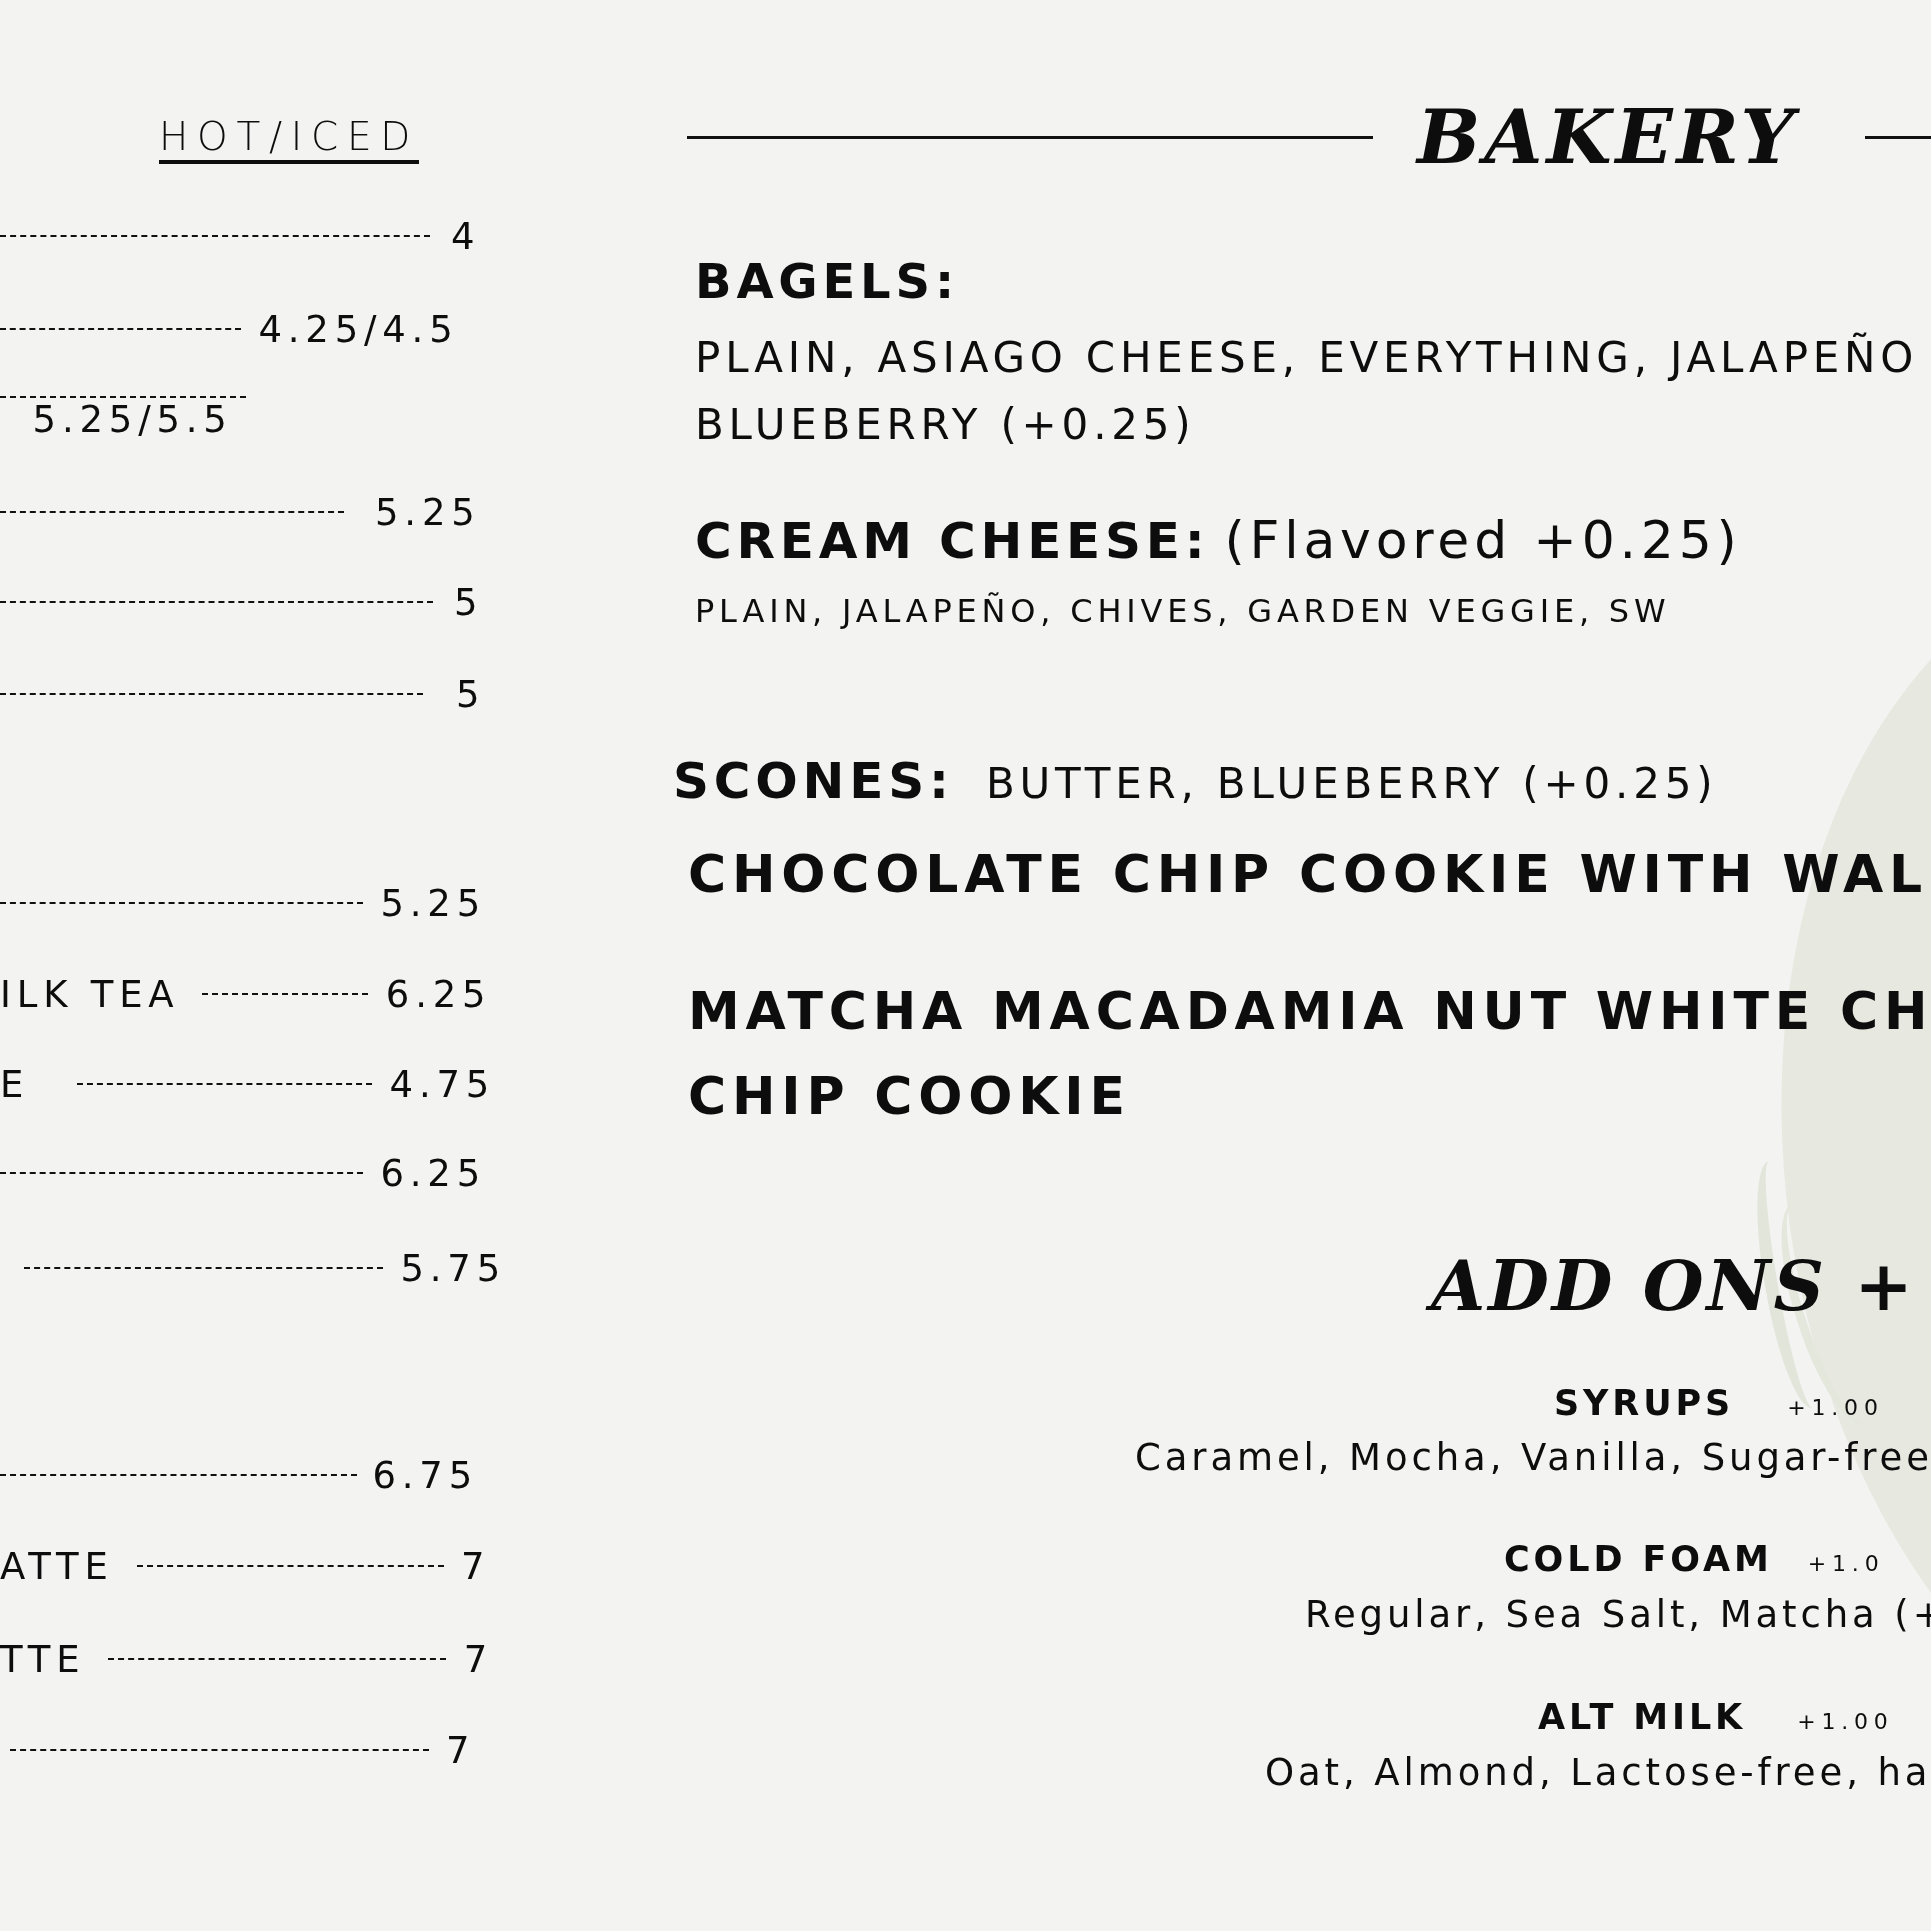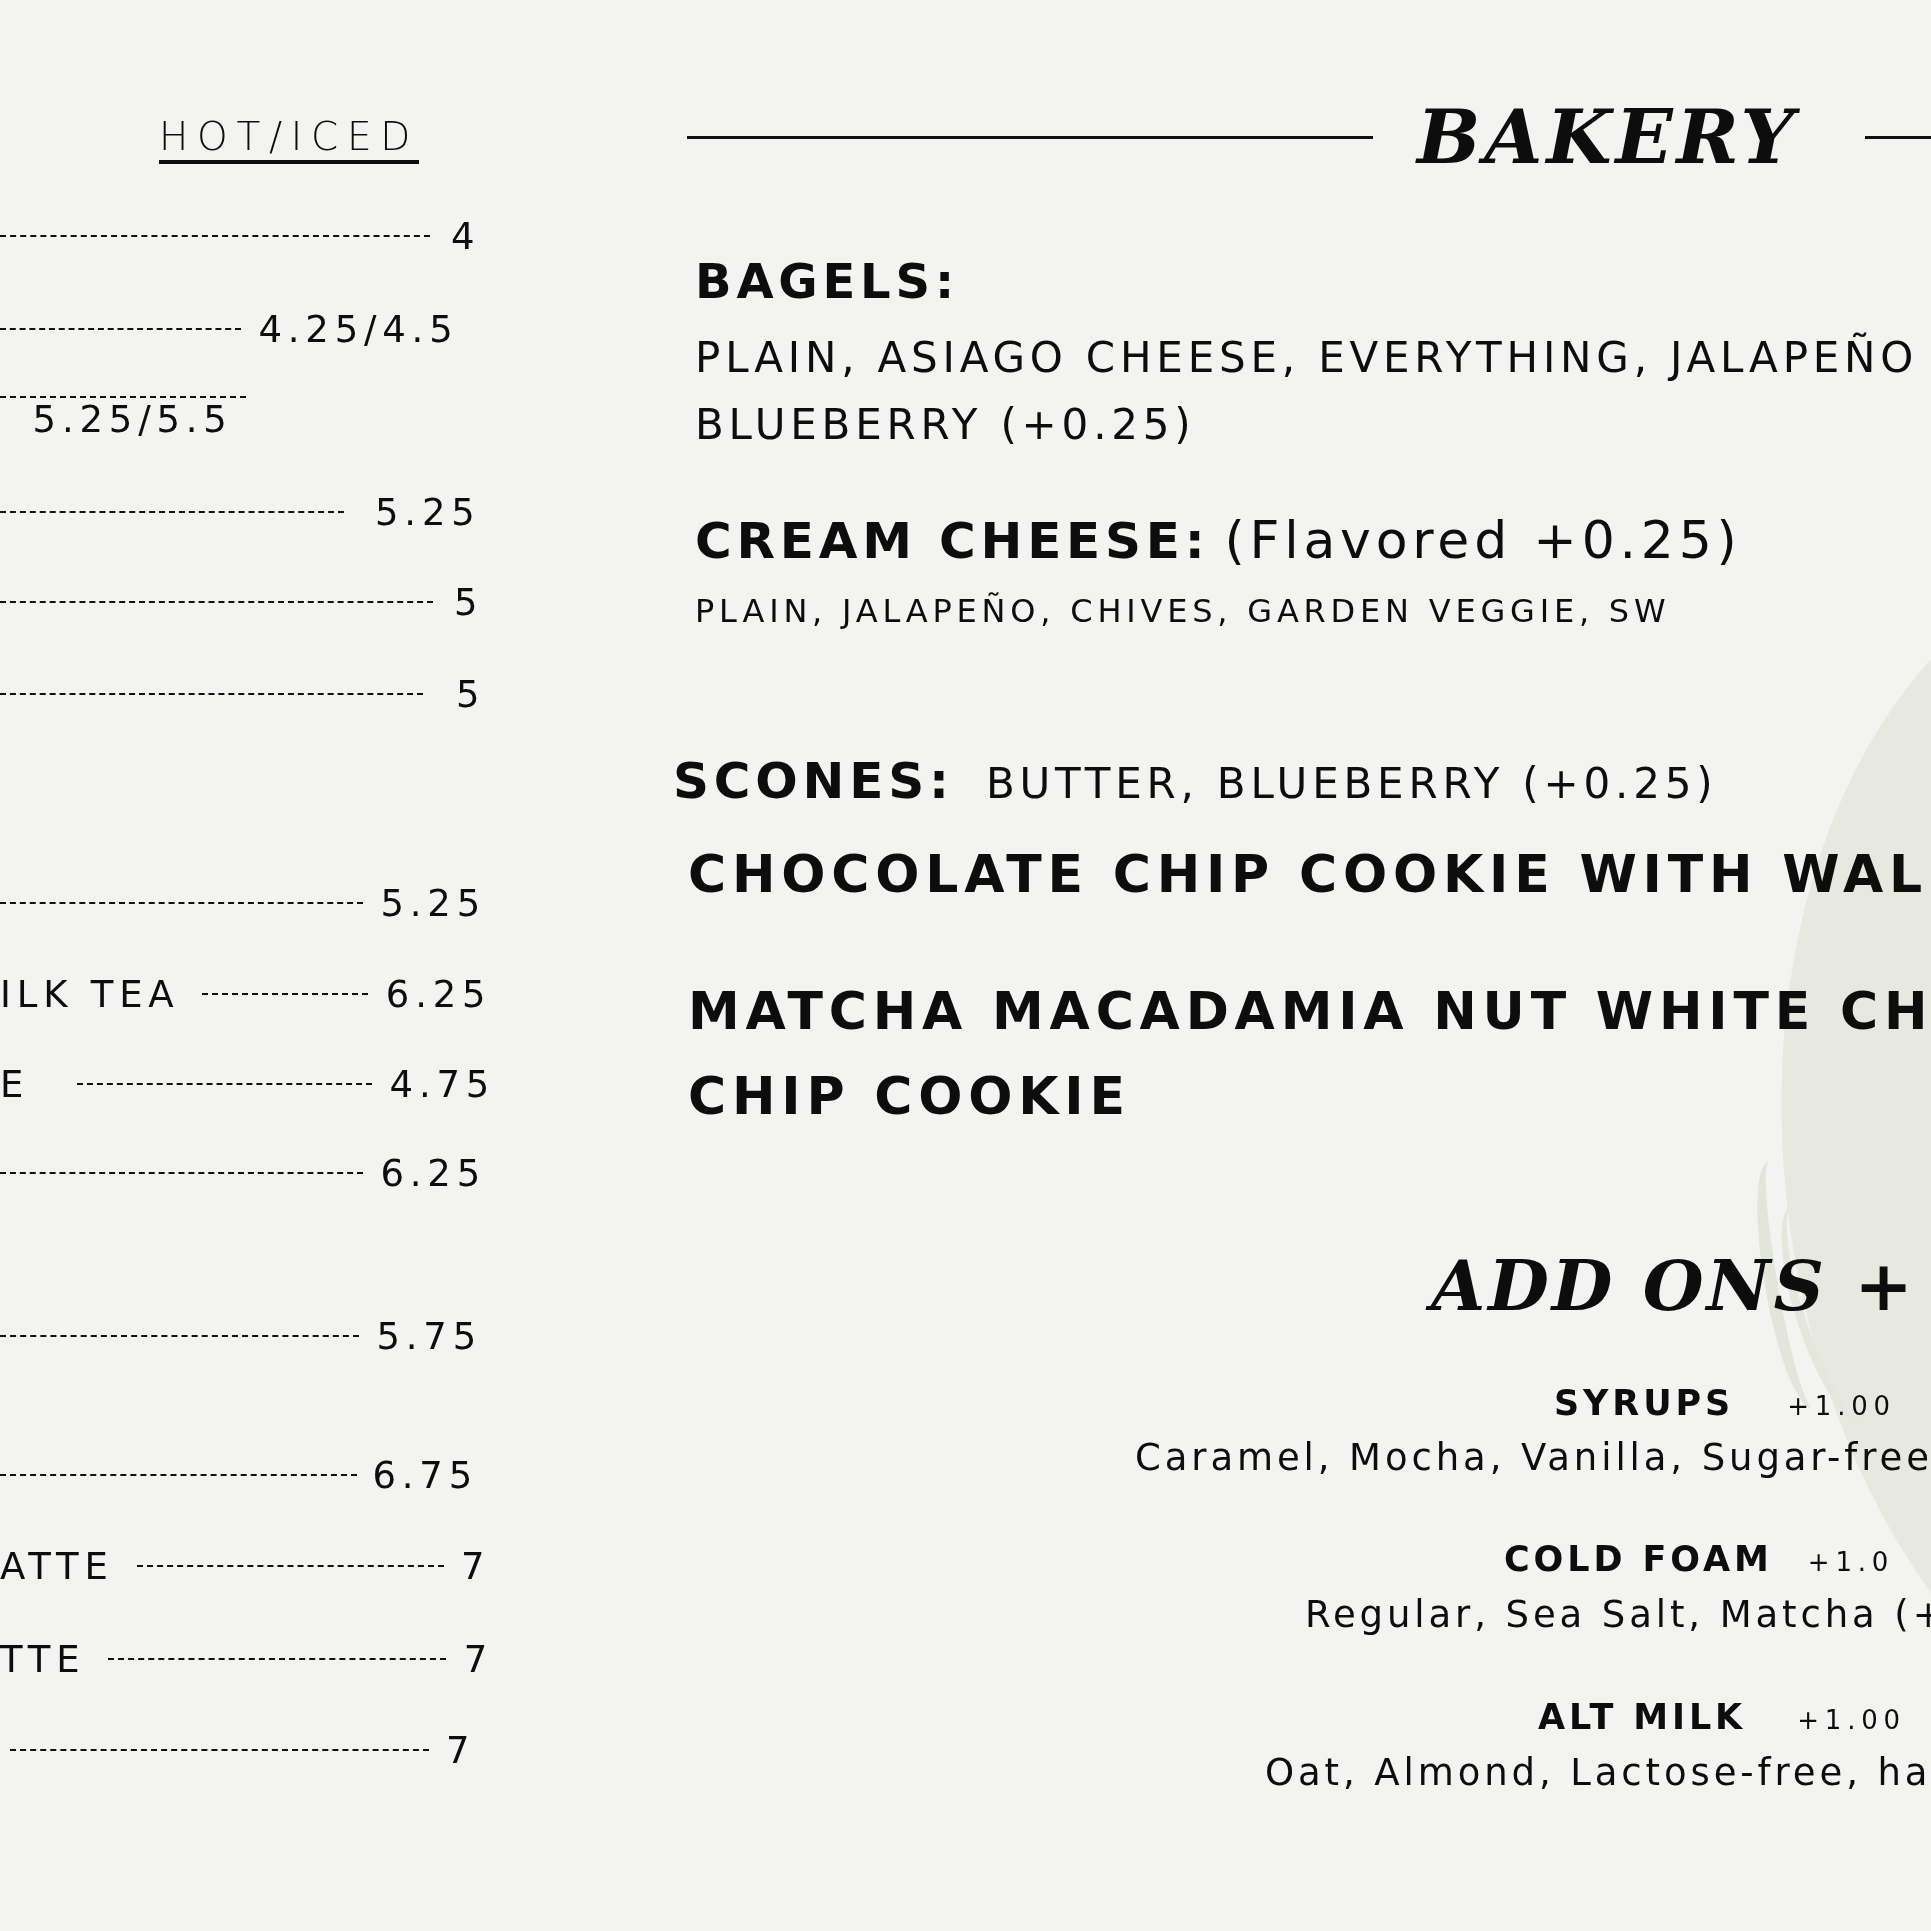--- a/index.html
+++ b/index.html
@@ -43,21 +43,21 @@
       font-size: 75px; letter-spacing: 3.9px;
     }
     .h-bold { font-weight: bold; letter-spacing: 4.8px; }
     .light { font-weight: normal; letter-spacing: 4.8px; }
 
     .addons-title {
       left: 1431px; top: 1244px; font-family: "DejaVu Serif", serif; font-weight: bold; font-style: italic;
       font-size: 70px; letter-spacing: 2.9px;
     }
     .addon-head { font-weight: bold; font-size: 35px; letter-spacing: 3.9px; }
-    .addon-price { font-size: 26px; letter-spacing: 5.8px; }
+    .addon-price { font-size: 22px; letter-spacing: 5.8px; }
     .addon-desc { font-size: 37px; letter-spacing: 3.9px; }
   </style>
 </head>
 <body>
 
 <div class="leaf-big"></div>
 <div class="leaf-stroke1"></div>
 <div class="leaf-stroke2"></div>
 
 <div class="abs hot-iced">HOT/ICED</div>
@@ -98,21 +98,21 @@
 </div>
 <div class="row" style="top:1060px;">
   <span class="label" style="margin-right:48px;">E</span>
   <span class="dash" style="width:295px;"></span>
   <span class="price">4.75</span>
 </div>
 <div class="row" style="top:1149px;">
   <span class="dash" style="width:363px;"></span>
   <span class="price">6.25</span>
 </div>
-<div class="row" style="top:1312px;">
+<div class="row" style="top:1244px;padding-left:24px;">
   <span class="dash" style="width:359px;"></span>
   <span class="price">5.75</span>
 </div>
 
 <div class="row" style="top:1451px;">
   <span class="dash" style="width:357px;"></span>
   <span class="price" style="margin-left:15.4px;">6.75</span>
 </div>
 <div class="row" style="top:1542px;">
   <span class="label">ATTE</span>

